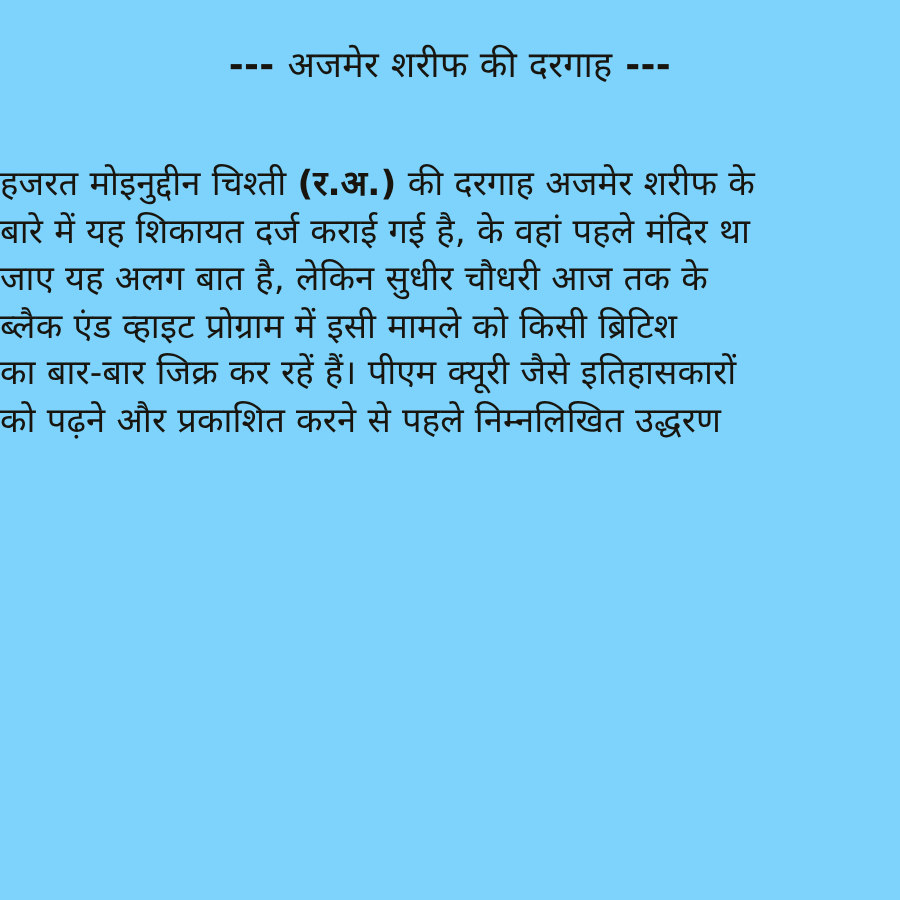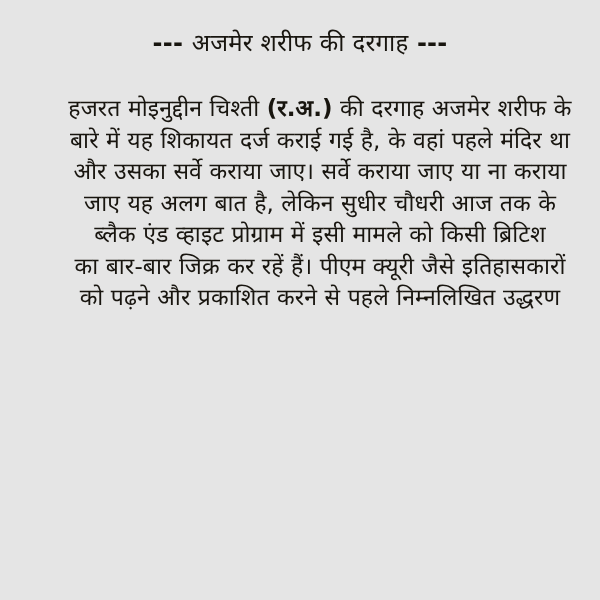--- a/index.html
+++ b/index.html
@@ -4,63 +4,60 @@
 <style>
   html, body {
     margin: 0;
     padding: 0;
     background: #ffffff;
   }
   .page {
     position: relative;
     width: 600px;
     height: 600px;
-    background: #e5e5e5;
+    background: #7dd3fc;
     color: #18150f;
     font-family: "DejaVu Sans", sans-serif;
     overflow: hidden;
   }
   .title {
     position: absolute;
     top: 28px;
     left: 0;
     right: 0;
     margin: 0;
     text-align: center;
     font-size: 24px;
     font-weight: 400;
     line-height: 30px;
     white-space: nowrap;
     letter-spacing: 0.2px;
   }
   .body-text {
     position: absolute;
-    top: 93px;
+    top: 108px;
     left: 0;
     right: 0;
-    text-align: center;
-    margin-left: 40px;
   }
   .line {
     font-size: 23px;
     line-height: 31.5px;
     white-space: nowrap;
     letter-spacing: 0.1px;
   }
   .bold {
     font-weight: 700;
   }
 </style>
 </head>
 <body>
 
 <div class="page">
   <h1 class="title"><span class="bold">--- </span><span>अजमेर शरीफ की दरगाह</span><span class="bold"> ---</span></h1>
   <div class="body-text">
       <div class="line"><span>हजरत मोइनुद्दीन चिश्ती </span><span class="bold">(र.अ.)</span><span> की दरगाह अजमेर शरीफ के</span></div>
       <div class="line"><span>बारे में यह शिकायत दर्ज कराई गई है, के वहां पहले मंदिर था</span></div>
-      <div class="line"><span>और उसका सर्वे कराया जाए। सर्वे कराया जाए या ना कराया</span></div>
       <div class="line"><span>जाए यह अलग बात है, लेकिन सुधीर चौधरी आज तक के</span></div>
       <div class="line"><span>ब्लैक एंड व्हाइट प्रोग्राम में इसी मामले को किसी ब्रिटिश</span></div>
       <div class="line"><span>का बार-बार जिक्र कर रहें हैं। पीएम क्यूरी जैसे इतिहासकारों</span></div>
       <div class="line"><span>को पढ़ने और प्रकाशित करने से पहले निम्नलिखित उद्धरण</span></div>
     </div>
 </div>
 
 </body></html>

